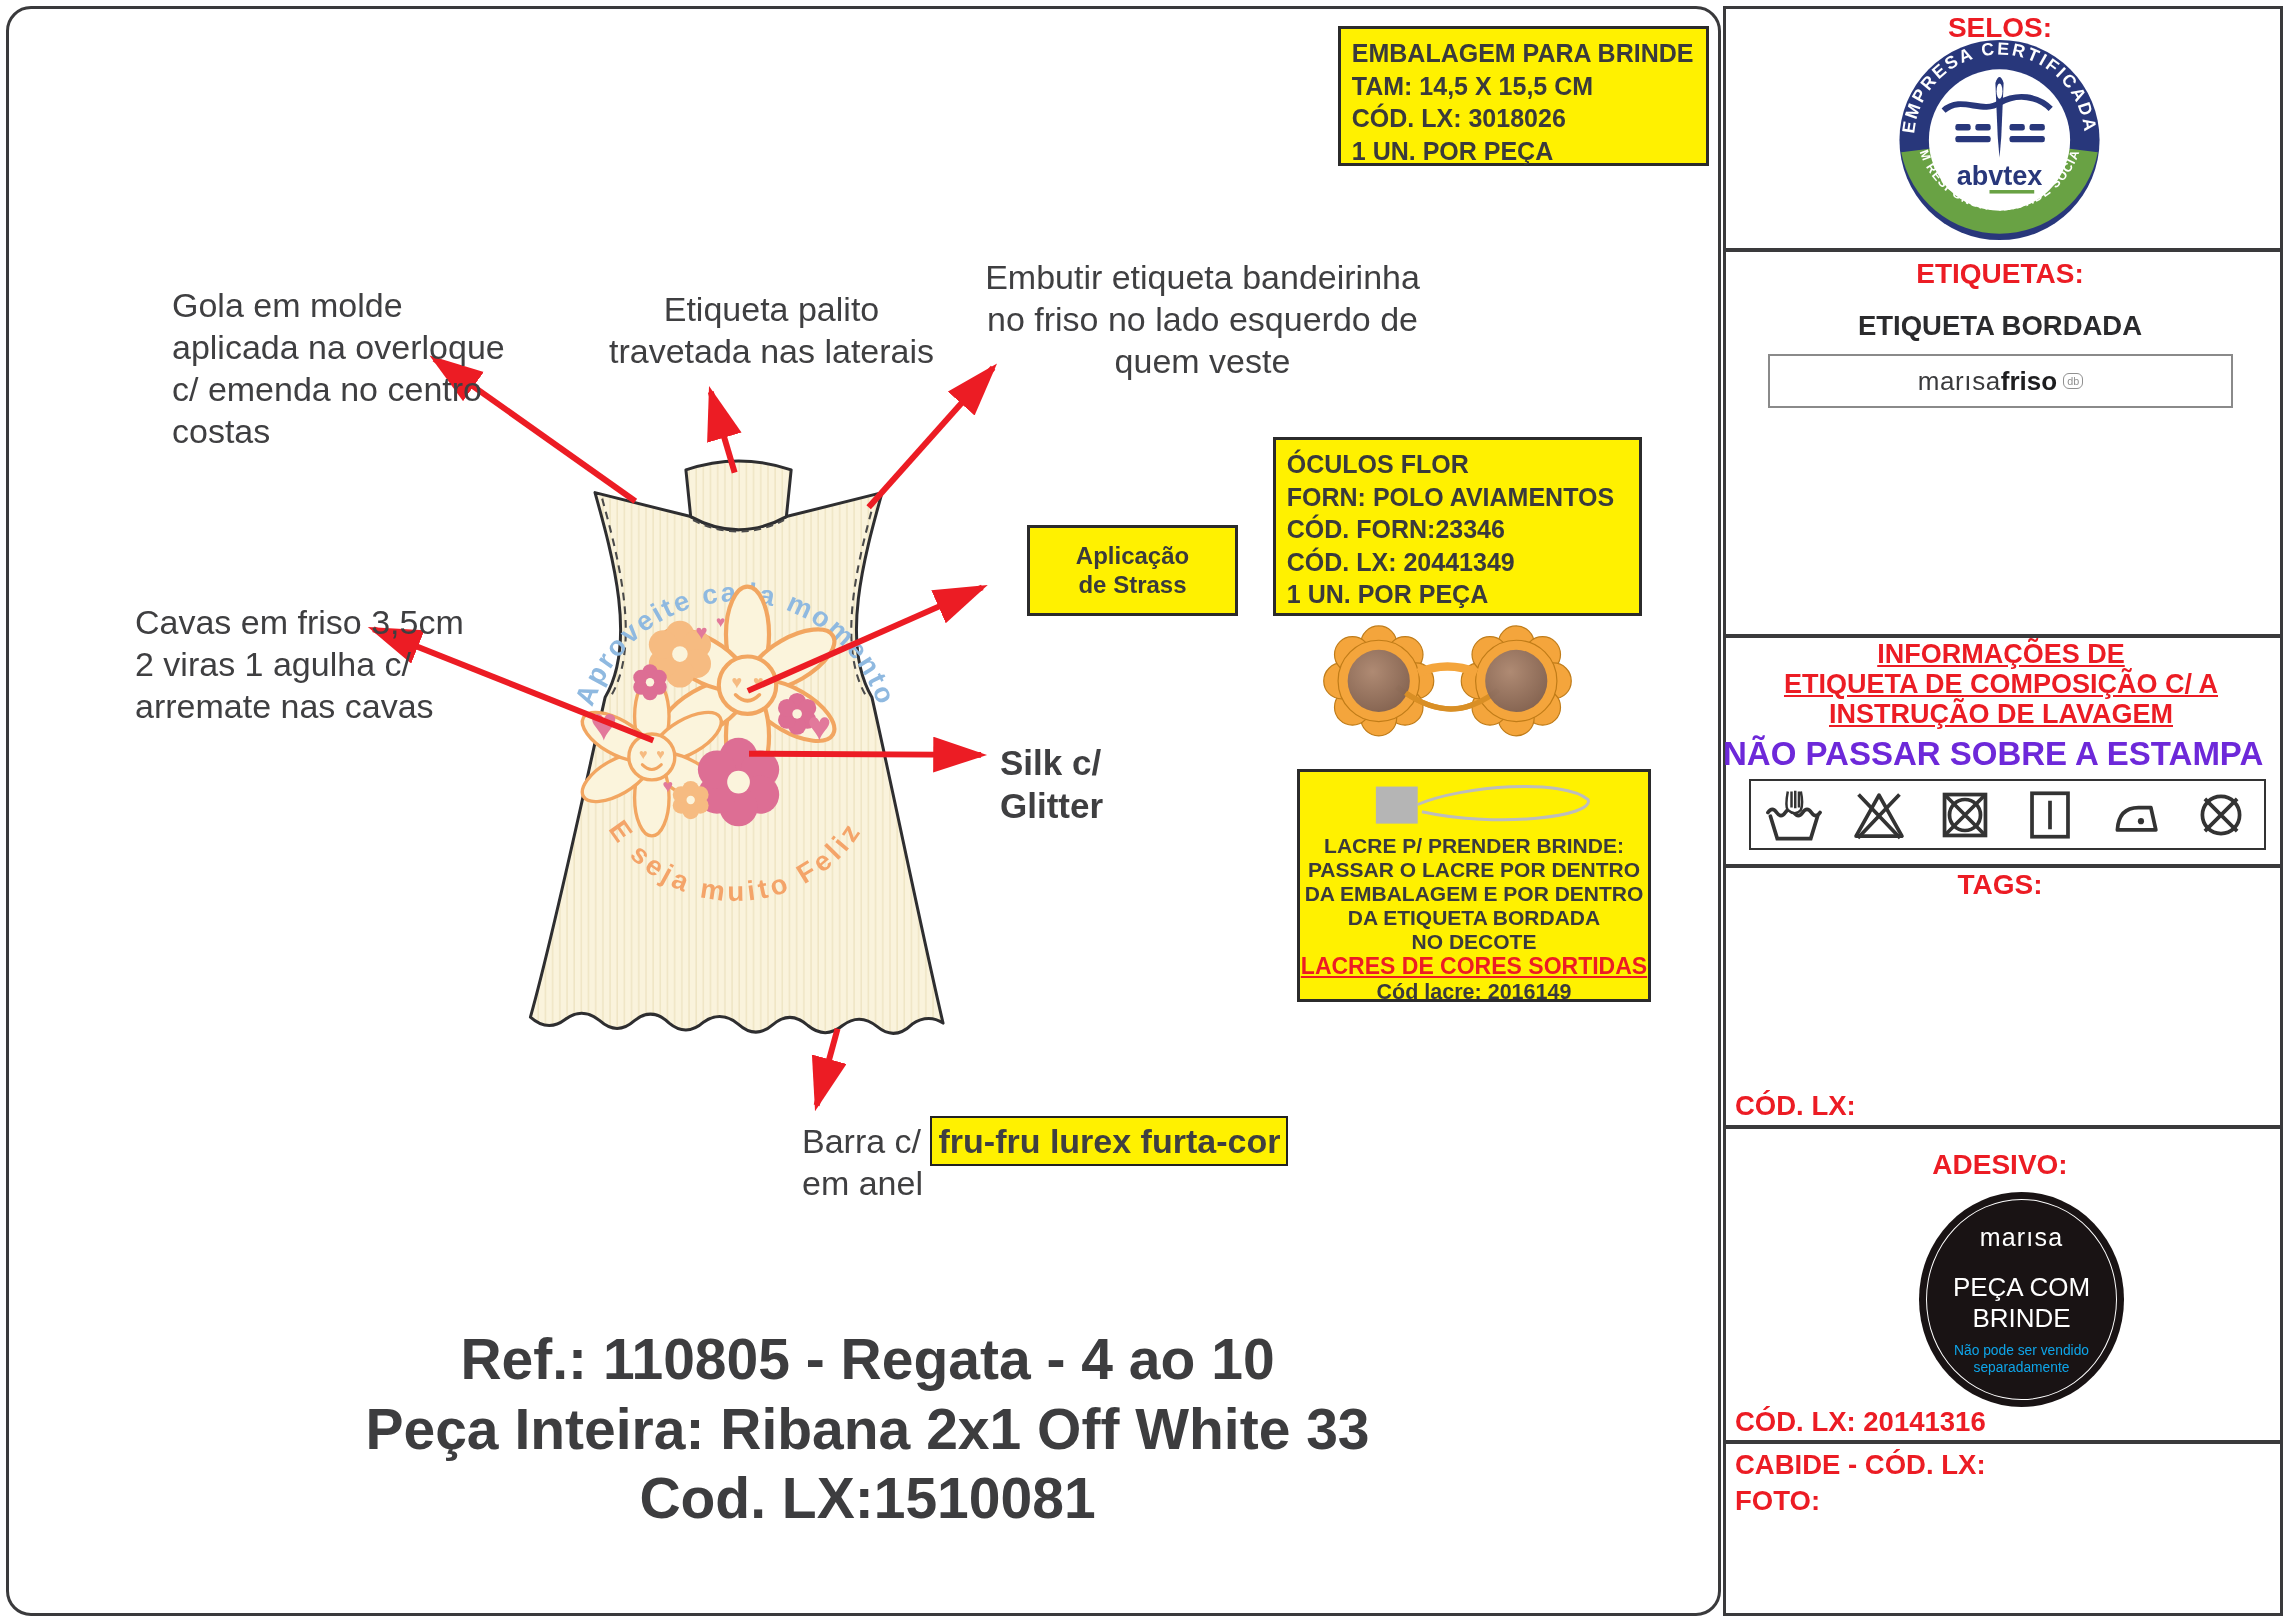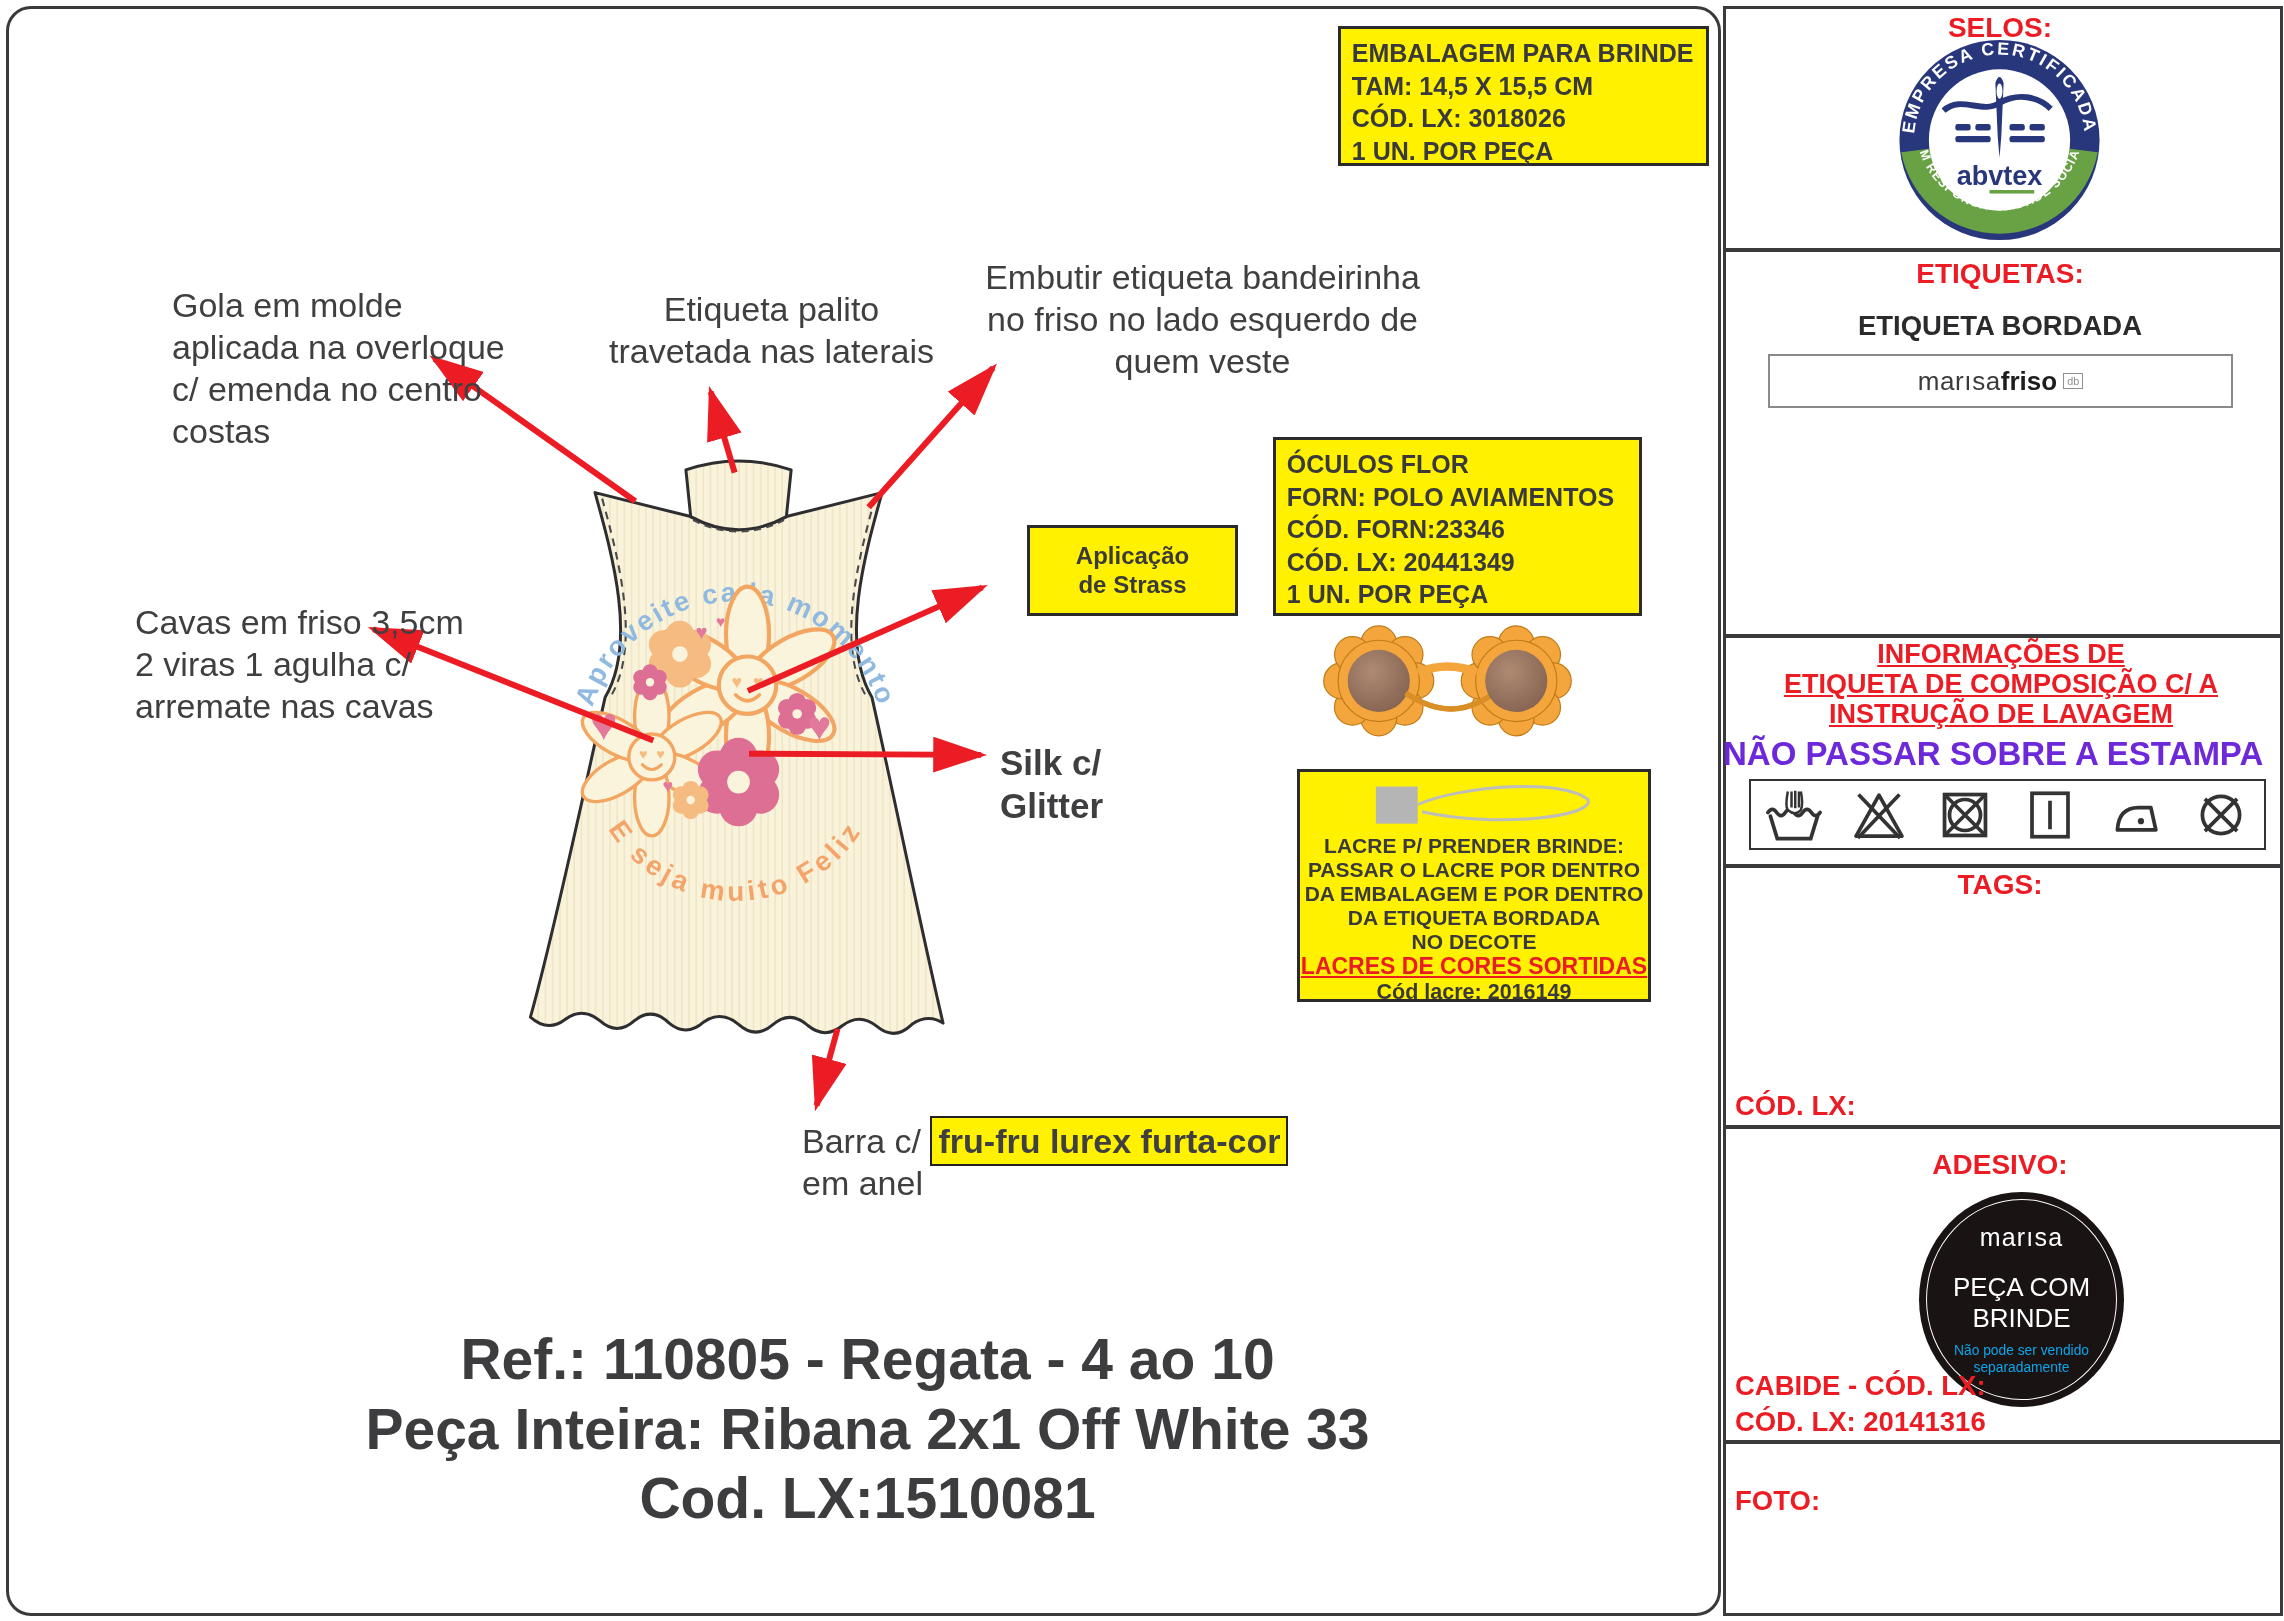--- a/index.html
+++ b/index.html
@@ -292,21 +292,21 @@
     <text x="175" y="252" font-size="46" font-weight="bold" fill="#28377B" text-anchor="middle">abvtex</text>
     <rect x="158" y="260" width="76" height="6" fill="#69A244"></rect>
   </svg>
 
   <div class="abs shead" style="top:258px">ETIQUETAS:</div>
   <div class="abs" style="left:1723px;top:310px;width:554px;text-align:center;color:#2b2b2d;font-size:27.5px;font-weight:bold">ETIQUETA BORDADA</div>
 
   <div class="abs" style="left:1768px;top:354px;width:461px;height:50px;background:#fff;border:2.4px solid #8a8a8a;display:flex;align-items:center;justify-content:center">
     <span style="font-size:26px;color:#3b3b3d;letter-spacing:0.6px">marısa</span>
       <span style="font-size:26px;color:#1d1d1f;font-weight:bold">friso</span>
-    <span style="margin-left:6px;border:1.8px solid #909090;border-radius:0;font-size:10.8px;color:#909090;padding:0.6px 3px">db</span>
+    <span style="margin-left:6px;border:1.8px solid #909090;border-radius:6px;font-size:10.8px;color:#909090;padding:0.6px 3px">db</span>
   </div>
 
 
   <div class="abs infoline" style="top:639px">INFORMAÇÕES DE</div>
   <div class="abs infoline" style="top:669px">ETIQUETA DE COMPOSIÇÃO C/ A</div>
   <div class="abs infoline" style="top:699px">INSTRUÇÃO DE LAVAGEM</div>
   <div class="abs" style="left:1723px;top:735px;width:554px;color:#6d28d9;font-size:33px;font-weight:bold">NÃO PASSAR SOBRE A ESTAMPA</div>
 
   <div class="abs" style="left:1749px;top:779px;width:513px;height:67px;border:2.4px solid #333;display:flex;align-items:center;justify-content:space-around;background:#fff">
     <svg width="62" height="62" viewBox="0 0 100 100">
@@ -362,17 +362,17 @@
     <div style="margin-top:31px;font-size:25px;letter-spacing:1.2px">marısa</div>
     <div style="margin-top:20.3px;font-size:26px;line-height:1.2">
       <div>PEÇA COM</div>
       <div>BRINDE</div>
     </div>
     <div class="pre" style="margin-top:7px;font-size:13.8px;line-height:1.25;color:#0ea5e9">Não pode ser vendido
 separadamente</div>
   </div>
 
   <div class="abs redlbl" style="left:1735px;top:1406px">CÓD. LX: 20141316</div>
-  <div class="abs redlbl" style="left:1735px;top:1370px">CABIDE - CÓD. LX:</div>
+  <div class="abs redlbl" style="left:1735px;top:1449px">CABIDE - CÓD. LX:</div>
   <div class="abs redlbl" style="left:1735px;top:1485px">FOTO:</div>
 
 </div>
 
 
 </body></html>

